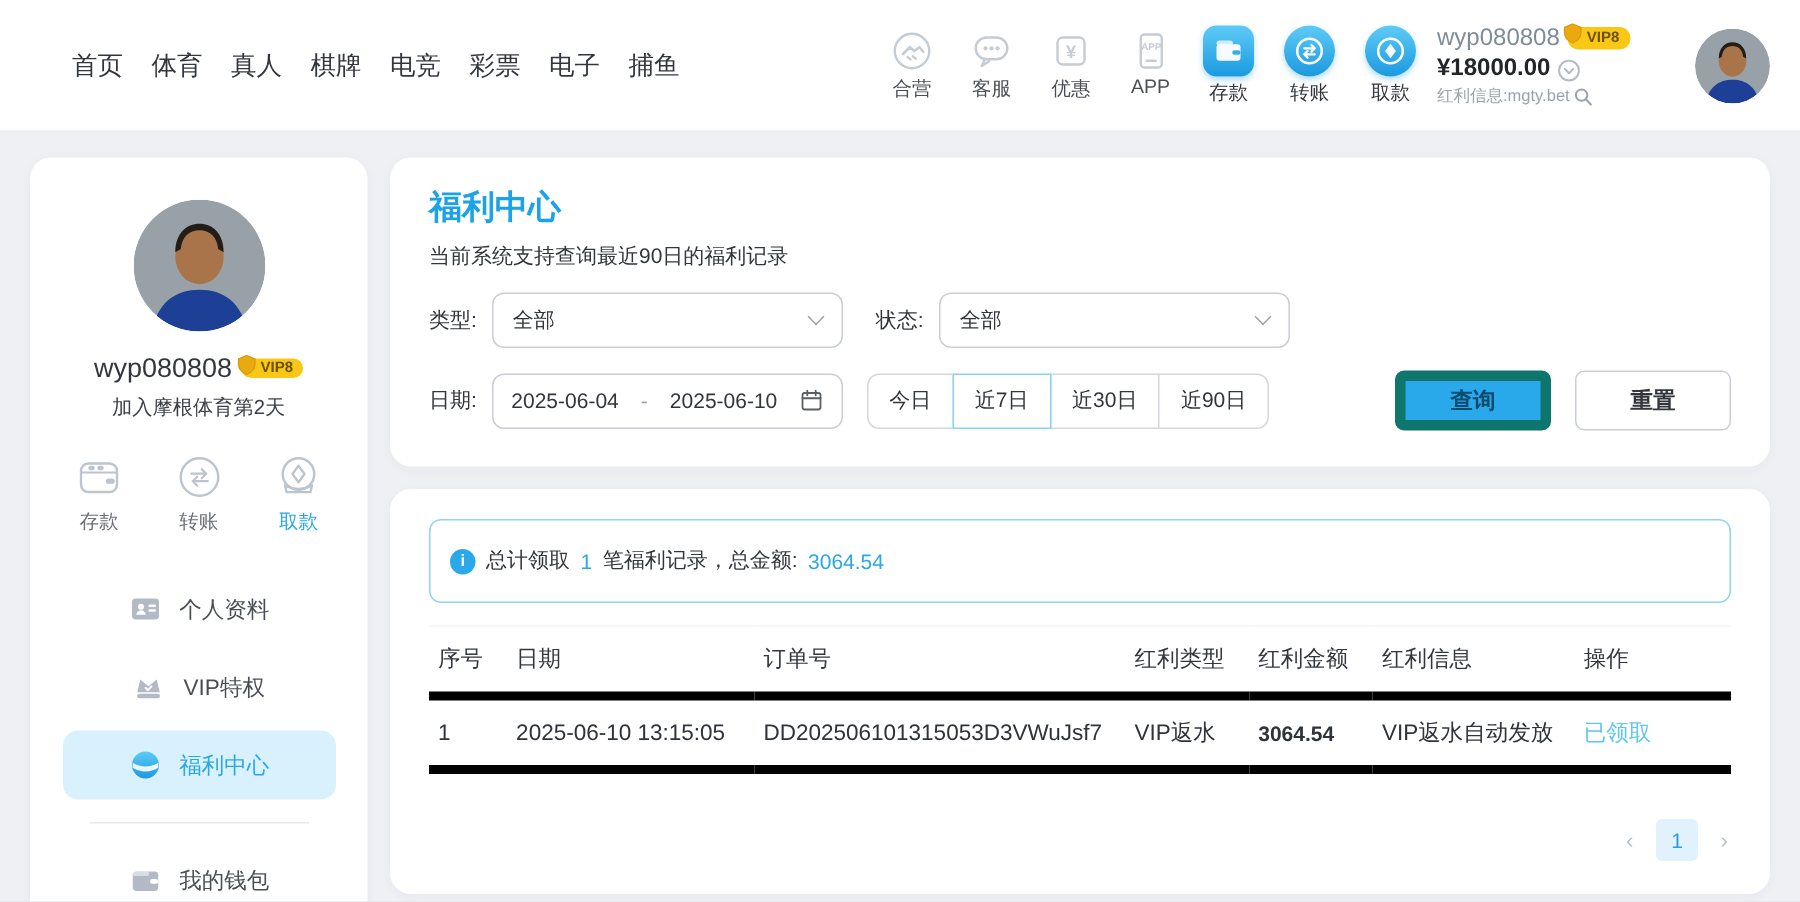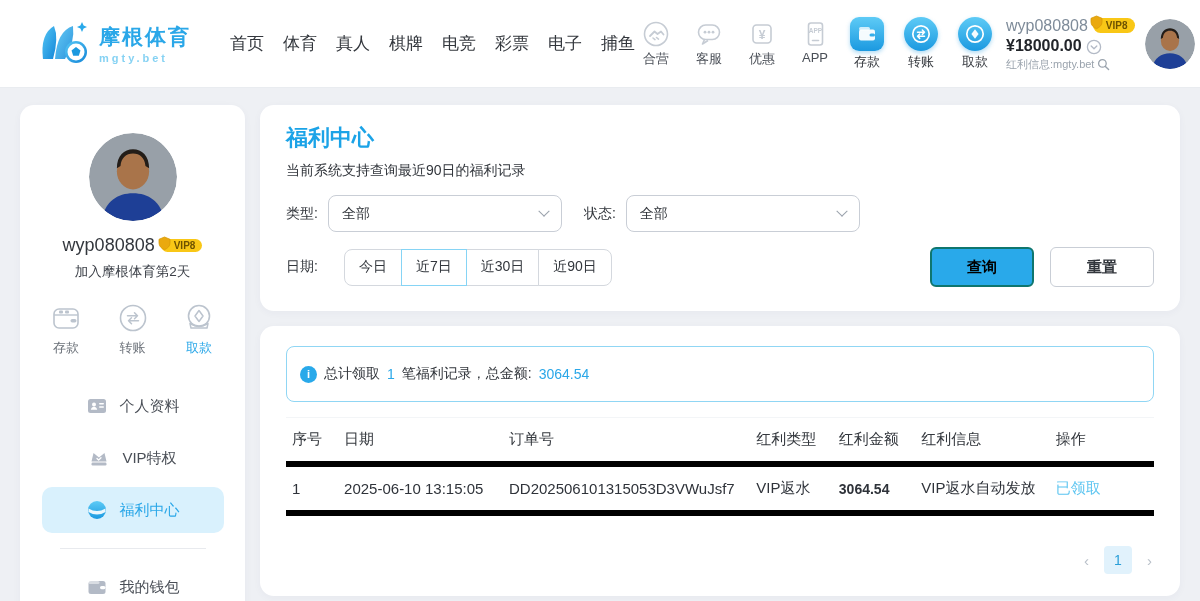--- a/index.html
+++ b/index.html
@@ -74,21 +74,21 @@
   .date-input { width:234px; height:37px; border:1px solid #c9ced6; border-radius:8px; display:flex; align-items:center;
                 justify-content:space-between; padding:0 12px; font-size:14px; color:#32363c; cursor:pointer; background:#fff; }
   .quick-group { display:flex; margin-left:16px; }
   .qg-btn { height:37px; padding:0 14px; background:#fff; border:1px solid #d4d8de; font-size:14px; color:#32363c;
             margin-left:-1px; cursor:pointer; position:relative; font-family:inherit; }
   .qg-btn:first-child { border-radius:8px 0 0 8px; margin-left:0; }
   .qg-btn:last-child { border-radius:0 8px 8px 0; }
   .qg-btn.active { border-color:#86d4f5; z-index:2; }
   .filter-actions { margin-left:auto; display:flex; gap:16px; }
   .btn { height:40px; width:104px; border-radius:6px; font-size:15px; font-weight:bold; cursor:pointer; font-family:inherit; }
-  .btn-primary { background:#29a9ea; border:2px solid #0f766e; color:#000000; }
+  .btn-primary { background:#29a9ea; border:7px solid #0f766e; color:#0c4a6e; }
   .btn-secondary { background:#fff; border:1px solid #c9ced6; color:#32363c; }
 
   .table-card { padding:20px 26px 22px; }
   .summary-bar { border:1px solid #90d6f4; border-radius:8px; height:56px; display:flex; align-items:center;
                  gap:7px; padding:0 13px; font-size:14px; color:#32363c; }
   .info-icon { width:17px; height:17px; border-radius:50%; background:#29a9ea; color:#fff; font-size:11px; font-weight:bold;
                display:flex; align-items:center; justify-content:center; flex:none; }
   .info-icon::before { content:"i"; font-style:normal; }
   .sum-blue { color:#2aa7e8; }
 
@@ -106,40 +106,20 @@
   .page-num { width:28px; height:28px; background:#e1f2fc; color:#2a9fd8; border-radius:4px; font-size:14px;
               display:flex; align-items:center; justify-content:center; cursor:pointer; }
 </style>
 </head>
 <body>
 
 <div class="page">
 
   <header class="topbar">
 
-    <div class="logo">
-      <svg width="52" height="52" viewBox="0 0 52 52">
-        <defs>
-            <linearGradient id="lg1" x1="0" y1="0" x2="1" y2="1">
-          <stop offset="0" stop-color="#55c7f5"></stop>
-              <stop offset="1" stop-color="#1486d8"></stop>
-        </linearGradient>
-          </defs>
-        <path d="M5 41 Q2 16 16 8 Q21 20 15 41 Z" fill="url(#lg1)"></path>
-        <path d="M17 41 Q19 13 35 8 Q37 24 27 41 Z" fill="url(#lg1)" opacity=".9"></path>
-        <circle cx="38" cy="34" r="11" fill="url(#lg1)"></circle>
-        <circle cx="38" cy="34" r="8.5" fill="#fff"></circle>
-        <polygon points="38,29 42.5,32.5 40.8,37.8 35.2,37.8 33.5,32.5" fill="#1b99e0"></polygon>
-        <path d="M44 4l1.6 3.4L49 9l-3.4 1.6L44 14l-1.6-3.4L39 9l3.4-1.6Z" fill="#29a9ea"></path>
-      </svg>
-      <div class="logo-text">
-        <div class="brand">摩根体育</div>
-        <div class="domain">mgty.bet</div>
-      </div>
-    </div>
 
     <nav class="main-nav">
       <a class="nav-item">首页</a>
       <a class="nav-item">体育</a>
       <a class="nav-item">真人</a>
       <a class="nav-item">棋牌</a>
       <a class="nav-item">电竞</a>
       <a class="nav-item">彩票</a>
       <a class="nav-item">电子</a>
       <a class="nav-item">捕鱼</a>
@@ -374,20 +354,29 @@
           <span class="gap22"></span>
           <span class="f-label">状态:</span>
           <div class="select">
             <span>全部</span>
             <span class="chev"></span>
           </div>
         </div>
 
         <div class="filter-row">
           <span class="f-label">日期:</span>
+          <div class="date-input">
+            <span>2025-06-04</span>
+            <span style="color:#9aa2ac">-</span>
+            <span>2025-06-10</span>
+            <svg width="16" height="16" viewBox="0 0 16 16">
+              <rect x="2" y="3" width="12" height="11" rx="1.5" fill="none" stroke="#5a5f66" stroke-width="1.2"></rect>
+              <path d="M2 6.5h12M5.2 1.5v3M10.8 1.5v3" stroke="#5a5f66" stroke-width="1.2" fill="none" stroke-linecap="round"></path>
+            </svg>
+          </div>
           <div class="quick-group">
             <button class="qg-btn">今日</button>
             <button class="qg-btn active">近7日</button>
             <button class="qg-btn">近30日</button>
             <button class="qg-btn">近90日</button>
           </div>
           <div class="filter-actions">
             <button class="btn btn-primary">查询</button>
             <button class="btn btn-secondary">重置</button>
           </div>

